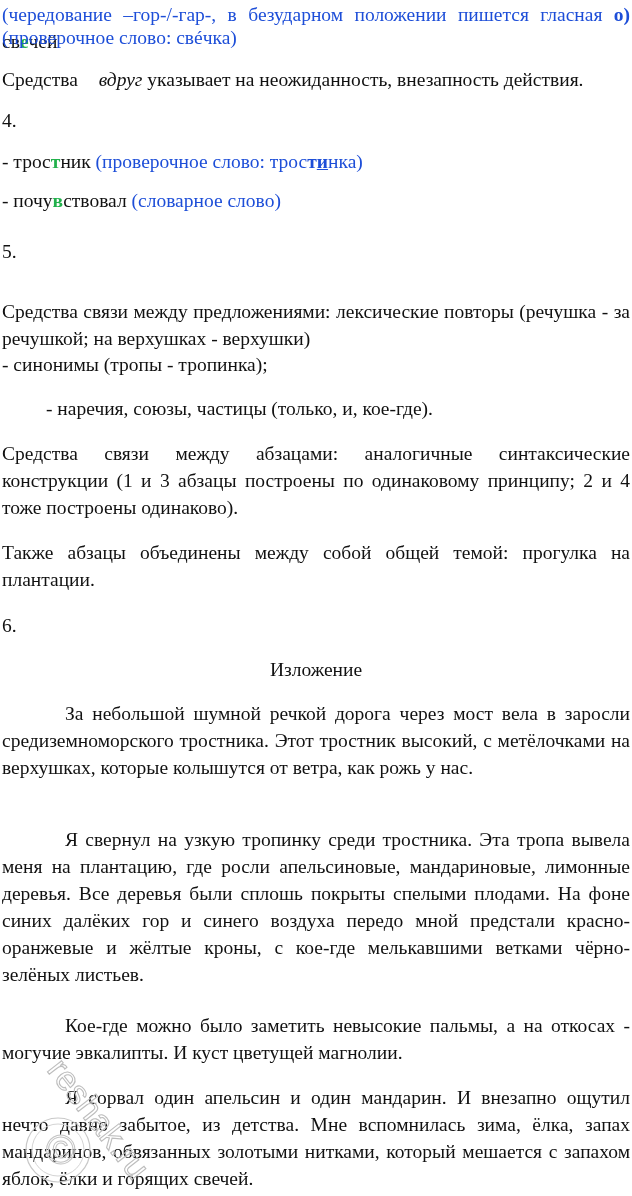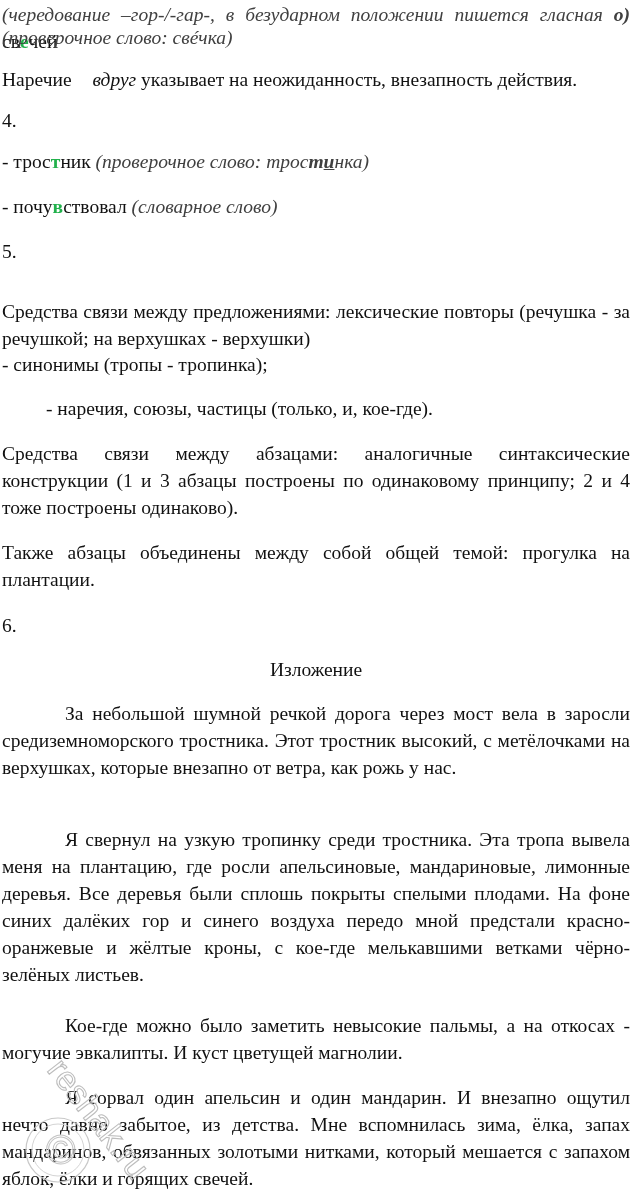--- a/index.html
+++ b/index.html
@@ -25,22 +25,21 @@
   .blk {
     position: absolute;
     left: 2px;
     width: 628px;
     line-height: 27px;
     text-align: justify;
     text-align-last: left;
     margin: 0;
   }
   .hint {
-    color: #404040;
-    font-style: italic;
+    color: #1d4ed8;
   }
   .hint b { font-weight: bold; }
   .hint u { text-decoration: underline; }
   .green {
     color: #22b14c;
     font-weight: bold;
   }
   .ital { font-style: italic; margin-left: 16px; }
   .indent { text-indent: 63px; }
   .center {
@@ -63,46 +62,46 @@
 <div class="page">
 
   <p class="blk" style="top:1px;">
     <span class="hint"><span>(чередование –гор-/-гар-, в безударном положении пишется гласная </span><b>о)</b></span><span> св</span><span class="green">е</span><span>чей</span>
   </p>
   <p class="blk" style="top:24px;">
     <span class="hint">(проверочное слово: свéчка)</span>
   </p>
 
   <p class="blk" style="top:66px;">
-    <span>Наречие </span><span class="ital">вдруг</span><span> указывает на неожиданность, внезапность действия.</span>
+    <span>Средства </span><span class="ital">вдруг</span><span> указывает на неожиданность, внезапность действия.</span>
   </p>
 
   <p class="blk" style="top:107px;">4.</p>
 
   <p class="blk" style="top:148px;">
     <span>- трос</span><span class="green">т</span><span>ник </span><span class="hint"><span>(проверочное слово: трос</span><b>т</b><b><u>и</u></b><span>нка)</span></span>
   </p>
 
-  <p class="blk" style="top:193px;">
+  <p class="blk" style="top:187px;">
     <span>- почу</span><span class="green">в</span><span>ствовал </span><span class="hint">(словарное слово)</span>
   </p>
 
   <p class="blk" style="top:238px;">5.</p>
 
   <p class="blk" style="top:298px;">Средства связи между предложениями: лексические повторы (речушка - за речушкой; на верхушках - верхушки)</p>
   <p class="blk" style="top:351px;">- синонимы (тропы - тропинка);</p>
   <p class="blk" style="top:395px;margin-left:44px;">- наречия, союзы, частицы (только, и, кое-где).</p>
   <p class="blk" style="top:440px;">Средства связи между абзацами: аналогичные синтаксические конструкции (1 и 3 абзацы построены по одинаковому принципу; 2 и 4 тоже построены одинаково).</p>
   <p class="blk" style="top:539px;">Также абзацы объединены между собой общей темой: прогулка на плантации.</p>
 
   <p class="blk" style="top:612px;">6.</p>
 
   <p class="blk center" style="top:656px;">Изложение</p>
 
-  <p class="blk indent" style="top:700px;">За небольшой шумной речкой дорога через мост вела в заросли средиземноморского тростника. Этот тростник высокий, с метёлочками на верхушках, которые внезапно от ветра, как рожь у нас.</p>
+  <p class="blk indent" style="top:700px;">За небольшой шумной речкой дорога через мост вела в заросли средиземноморского тростника. Этот тростник высокий, с метёлочками на верхушках, которые колышутся от ветра, как рожь у нас.</p>
   <p class="blk indent" style="top:826px;">Я свернул на узкую тропинку среди тростника. Эта тропа вывела меня на плантацию, где росли апельсиновые, мандариновые, лимонные деревья. Все деревья были сплошь покрыты спелыми плодами. На фоне синих далёких гор и синего воздуха передо мной предстали красно-оранжевые и жёлтые кроны, с кое-где мелькавшими ветками чёрно-зелёных листьев.</p>
   <p class="blk indent" style="top:1012px;">Кое-где можно было заметить невысокие пальмы, а на откосах - могучие эвкалипты. И куст цветущей магнолии.</p>
   <p class="blk indent" style="top:1084px;">Я сорвал один апельсин и один мандарин. И внезапно ощутил нечто давно забытое, из детства. Мне вспомнилась зима, ёлка, запах мандаринов, обвязанных золотыми нитками, который мешается с запахом яблок, ёлки и горящих свечей.</p>
 
 </div>
 
 <div class="watermark">
   <svg viewBox="0 0 150 150">
     <circle cx="40" cy="110" r="32" fill="none" stroke="#c8c8c8" stroke-width="1.2"></circle>
     <circle cx="40" cy="110" r="26" fill="none" stroke="#d4d4d4" stroke-width="1"></circle>

